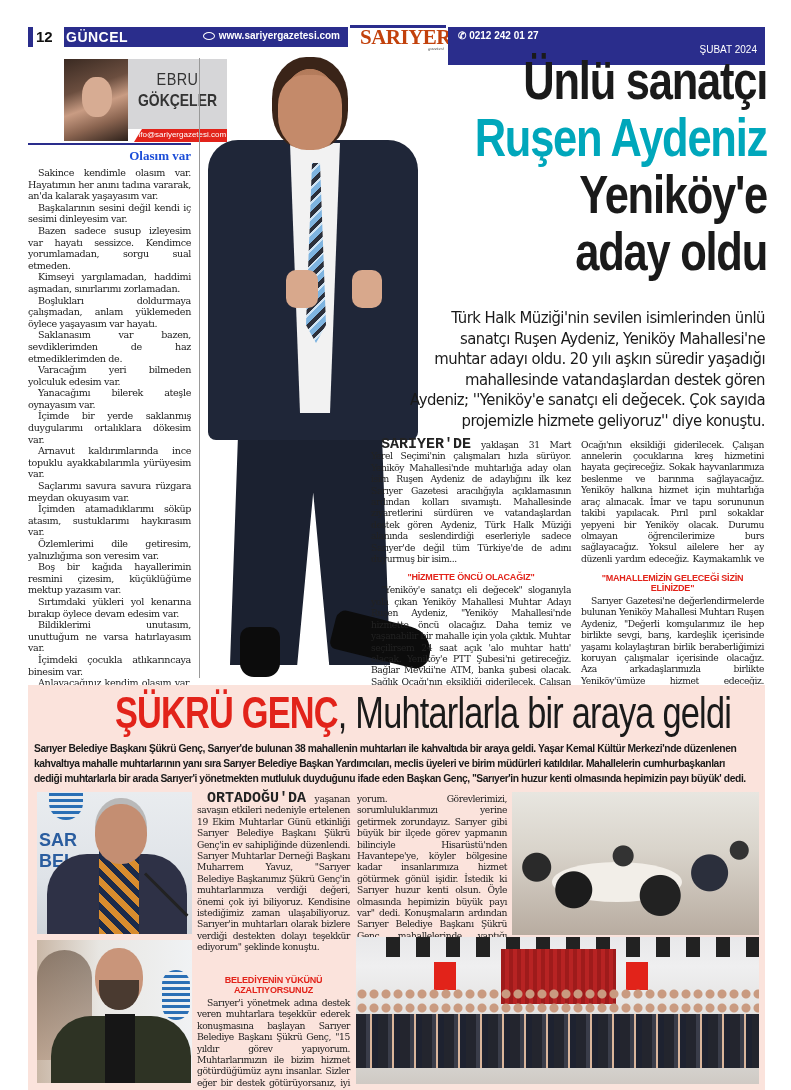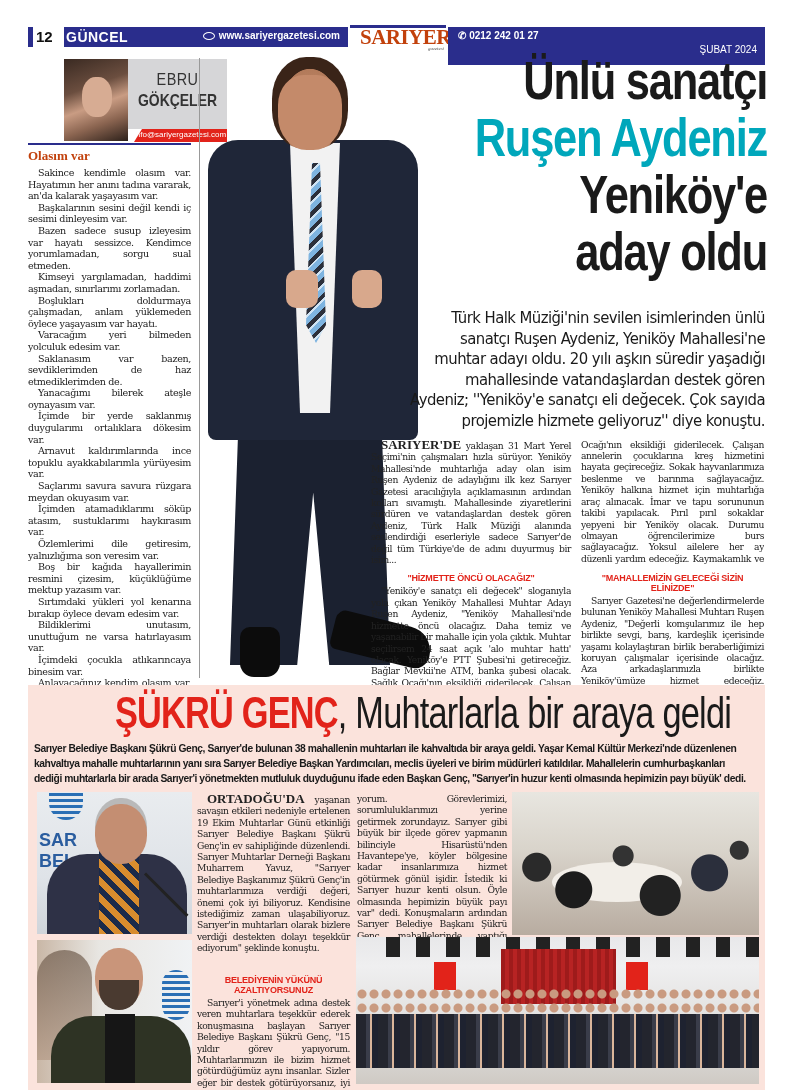--- a/index.html
+++ b/index.html
@@ -25,21 +25,21 @@
 
   
   .col-box { position: absolute; left: 28px; top: 59px; width: 163px; height: 68px; margin-left: 36px; }
   .col-photo { position: absolute; left: 0; top: 0; width: 64px; height: 82px; background: linear-gradient(160deg, #3a2a22 0%, #6b4e3f 35%, #c99c83 55%, #8a6450 75%, #2c201a 100%); }
   .col-photo .face { position: absolute; left: 18px; top: 18px; width: 30px; height: 40px; border-radius: 45%; background: #d7ac93; }
   .col-namebg { position: absolute; left: 64px; top: 0; width: 99px; height: 70px; background: #d6d6d8; }
   .col-first { position: absolute; left: 64px; top: 11px; width: 99px; text-align: center; font: 17px "Liberation Sans", sans-serif; color: #333; letter-spacing: 0.5px; transform: scaleX(0.85); }
   .col-last { position: absolute; left: 64px; top: 32px; width: 99px; text-align: center; font: bold 17px "Liberation Sans", sans-serif; color: #333; transform: scaleX(0.82); }
   .col-email { position: absolute; left: 70px; top: 70px; width: 93px; height: 13px; background: #e2231a; color: #fff; font: 8px "Liberation Sans", sans-serif; text-align: right; padding: 1px 3px 0 0; clip-path: polygon(8px 0, 100% 0, 100% 100%, 0 100%); }
   .col-rule { position: absolute; left: 28px; top: 143px; width: 163px; height: 2px; background: #2a2d8c; }
-  .col-title { position: absolute; left: 28px; top: 148px; width: 163px; text-align: left; font: bold 13px "Liberation Serif", serif; color: #c2410c; }
+  .col-title { position: absolute; left: 28px; top: 148px; width: 163px; text-align: right; font: bold 13px "Liberation Serif", serif; color: #1d4ed8; }
   .col-body { position: absolute; left: 28px; top: 167px; width: 163px; font: 9.6px "DejaVu Serif", serif; line-height: 11.6px; color: #222; text-align: justify; letter-spacing: -0.35px; }
   .col-body p { text-indent: 10px; }
 
   
   .vline { position: absolute; left: 199px; top: 58px; width: 1px; height: 620px; background: #999; }
 
   
   .hero-photo { position: absolute; left: 200px; top: 55px; width: 230px; height: 625px; }
   .hp-head { position: absolute; left: 72px; top: 2px; width: 76px; height: 92px; border-radius: 45% 45% 42% 42%; background: radial-gradient(ellipse at 50% 60%, #c99070 0%, #b27a5a 55%, #3a2418 56%, #3a2418 100%); }
   .hp-face { position: absolute; left: 78px; top: 20px; width: 64px; height: 75px; border-radius: 40% 40% 45% 45%; background: #c48a6a; }
@@ -54,21 +54,21 @@
 
   .headline { position: absolute; right: 24px; top: 52px; width: 360px; text-align: right; font-family: "Liberation Sans", sans-serif; font-weight: bold; font-size: 53px; line-height: 57px; letter-spacing: -1.5px; }
   .headline .l { display: block; transform: scaleX(0.82); transform-origin: right; }
   .headline .black { color: #1a1a1a; }
   .headline .teal { color: #00a7bb; }
 
   .subhead { position: absolute; left: 380px; top: 308px; width: 385px; text-align: right; font: 16px "DejaVu Sans", sans-serif; line-height: 20.5px; color: #1a1a1a; letter-spacing: -0.6px; transform: scaleX(0.93); transform-origin: right; }
 
   .art-body { position: absolute; font: 9.2px "DejaVu Serif", serif; line-height: 11.4px; color: #222; text-align: justify; letter-spacing: -0.4px; }
   .art-body p { text-indent: 10px; }
-  .art-body b { font-family: Liberation Serif, serif; font-size: 13px; letter-spacing: 0; }
+  .art-body b { font-family: Liberation Mono, monospace; font-size: 15px; letter-spacing: 0; }
   .sub-h { color: #e2231a; font: bold 9px "Liberation Sans", sans-serif; text-align: center; margin: 8px 0 2px; letter-spacing: -0.2px; }
   .a1c1 { left: 371px; top: 439px; width: 200px; }
   .a1c2 { left: 581px; top: 439px; width: 183px; }
 
   
   .pink { position: absolute; left: 28px; top: 685px; width: 737px; height: 405px; background: #fbe3dc; }
   .pink-title { position: absolute; left: 28px; top: 688px; width: 737px; text-align: center; font: bold 44px "Liberation Sans", sans-serif; line-height: 50px; white-space: nowrap; letter-spacing: -1px; }
   .pink-title span.t { display: inline-block; transform: scaleX(0.78); }
   .pink-title .red { color: #e2231a; }
   .pink-title .dark { color: #1a1a1a; font-weight: normal; }
@@ -146,22 +146,22 @@
   <div class="col-email">info@sariyergazetesi.com</div>
 </div>
 <div class="col-rule"></div>
 <div class="col-title">Olasım var</div>
 <div class="col-body">
   <p>Sakince kendimle olasım var. Hayatımın her anını tadına vararak, an'da kalarak yaşayasım var.</p>
   <p>Başkalarının sesini değil kendi iç sesimi dinleyesim var.</p>
   <p>Bazen sadece susup izleyesim var hayatı sessizce. Kendimce yorumlamadan, sorgu sual etmeden.</p>
   <p>Kimseyi yargılamadan, haddimi aşmadan, sınırlarımı zorlamadan.</p>
   <p>Boşlukları doldurmaya çalışmadan, anlam yüklemeden öylece yaşayasım var hayatı.</p>
+  <p>Saklanasım var bazen, sevdiklerimden de haz etmediklerimden de.</p>
   <p>Varacağım yeri bilmeden yolculuk edesim var.</p>
-  <p>Saklanasım var bazen, sevdiklerimden de haz etmediklerimden de.</p>
   <p>Yanacağımı bilerek ateşle oynayasım var.</p>
   <p>İçimde bir yerde saklanmış duygularımı ortalıklara dökesim var.</p>
   <p>Arnavut kaldırımlarında ince topuklu ayakkabılarımla yürüyesim var.</p>
   <p>Saçlarımı savura savura rüzgara meydan okuyasım var.</p>
   <p>İçimden atamadıklarımı söküp atasım, sustuklarımı haykırasım var.</p>
   <p>Özlemlerimi dile getiresim, yalnızlığıma son veresim var.</p>
   <p>Boş bir kağıda hayallerimin resmini çizesim, küçüklüğüme mektup yazasım var.</p>
   <p>Sırtımdaki yükleri yol kenarına bırakıp öylece devam edesim var.</p>
   <p>Bildiklerimi unutasım, unuttuğum ne varsa hatırlayasım var.</p>
   <p>İçimdeki çocukla atlıkarıncaya binesim var.</p>

